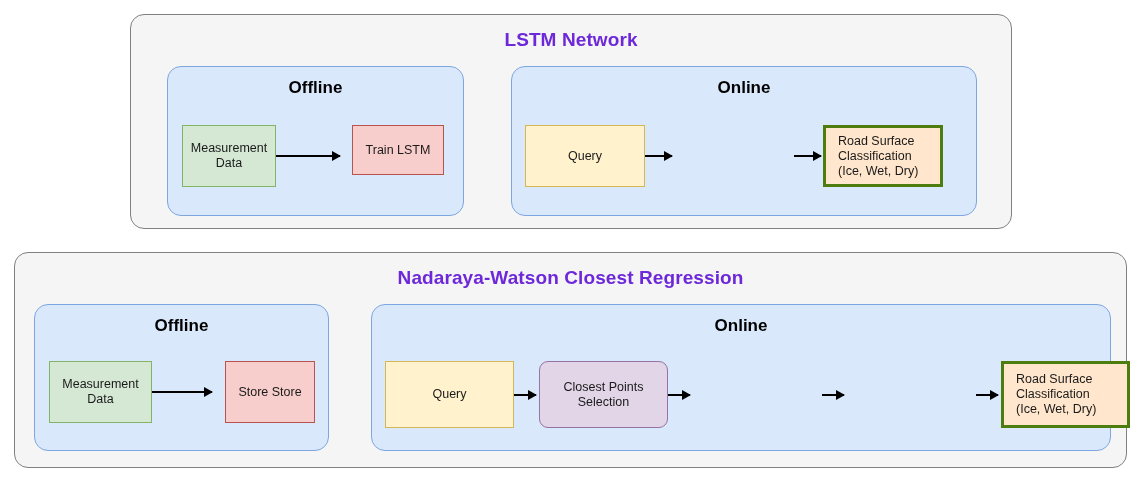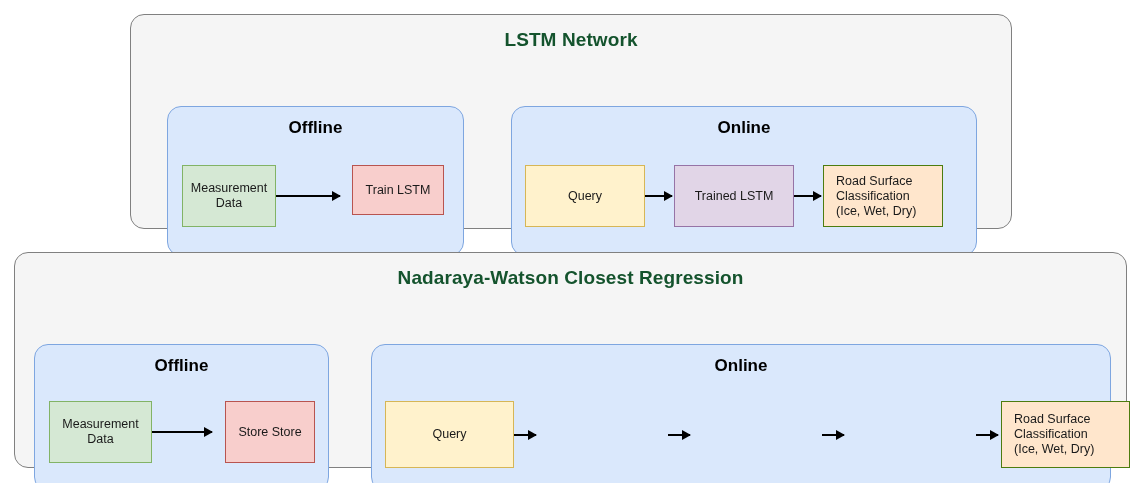--- a/index.html
+++ b/index.html
@@ -28,32 +28,31 @@
     border-radius: 14px;
     box-sizing: border-box;
   }
   .group-title {
     position: absolute;
     left: 0;
     right: 0;
     text-align: center;
     font-weight: bold;
     font-size: 19px;
-    color: #14532d;
+    color: #6d28d9;
     letter-spacing: 0.1px;
   }
 
   
   .panel {
     position: absolute;
     background: #dae8fc;
     border: 1px solid #7ea6e0;
     border-radius: 14px;
     box-sizing: border-box;
-    margin-top: 40px;
   }
   .panel-title {
     position: absolute;
     left: 0;
     right: 0;
     text-align: center;
     font-weight: bold;
     font-size: 17px;
     color: #000000;
   }
@@ -70,21 +69,21 @@
     color: #1a1a1a;
     text-align: center;
     padding: 2px 4px;
   }
   .node .node-label { white-space: pre-line; display: block; }
 
   .node.green  { background: #d5e8d4; border: 1px solid #82b366; }
   .node.red    { background: #f8cecc; border: 1px solid #b85450; }
   .node.yellow { background: #fff2cc; border: 1px solid #d6b656; }
   .node.purple { background: #e1d5e7; border: 1px solid #9673a6; }
-  .node.orange { background: #ffe6cc; border: 1px solid #4d7c0f; }
+  .node.orange { background: #ffe6cc; border: 3px solid #4d7c0f; }
   .node.rounded { border-radius: 9px; }
   .node.align-left { justify-content: flex-start; text-align: left; padding-left: 12px; }
 
   
   .arrow {
     position: absolute;
     height: 2px;
     background: #000000;
   }
   .arrow::after {
@@ -124,23 +123,20 @@
 
     <div class="panel" style="left:380px; top:51px; width:466px; height:150px;">
       <div class="panel-title" style="top:11px;">Online</div>
 
       <div class="node yellow" style="left:13px; top:58px; width:120px; height:62px;">
         <span class="node-label">Query</span>
       </div>
 
       <div class="arrow" style="left:133px; top:88px; width:27px;"></div>
 
-      <div class="node purple" style="left:162px; top:58px; width:120px; height:62px;">
-        <span class="node-label">Trained LSTM</span>
-      </div>
 
       <div class="arrow" style="left:282px; top:88px; width:27px;"></div>
 
       <div class="node orange align-left" style="left:311px; top:58px; width:120px; height:62px;">
         <span class="node-label">Road Surface
 Classification
 (Ice, Wet, Dry)</span>
       </div>
     </div>
   </div>
@@ -164,20 +160,24 @@
 
     <div class="panel" style="left:356px; top:51px; width:740px; height:147px;">
       <div class="panel-title" style="top:11px;">Online</div>
 
       <div class="node yellow" style="left:13px; top:56px; width:129px; height:67px;">
         <span class="node-label">Query</span>
       </div>
 
       <div class="arrow" style="left:142px; top:89px; width:22px;"></div>
 
+      <div class="node purple rounded" style="left:167px; top:56px; width:129px; height:67px;">
+        <span class="node-label">Closest Points
+Selection</span>
+      </div>
 
       <div class="arrow" style="left:296px; top:89px; width:22px;"></div>
 
 
       <div class="arrow" style="left:450px; top:89px; width:22px;"></div>
 
 
       <div class="arrow" style="left:604px; top:89px; width:22px;"></div>
 
       <div class="node orange align-left" style="left:629px; top:56px; width:129px; height:67px;">

